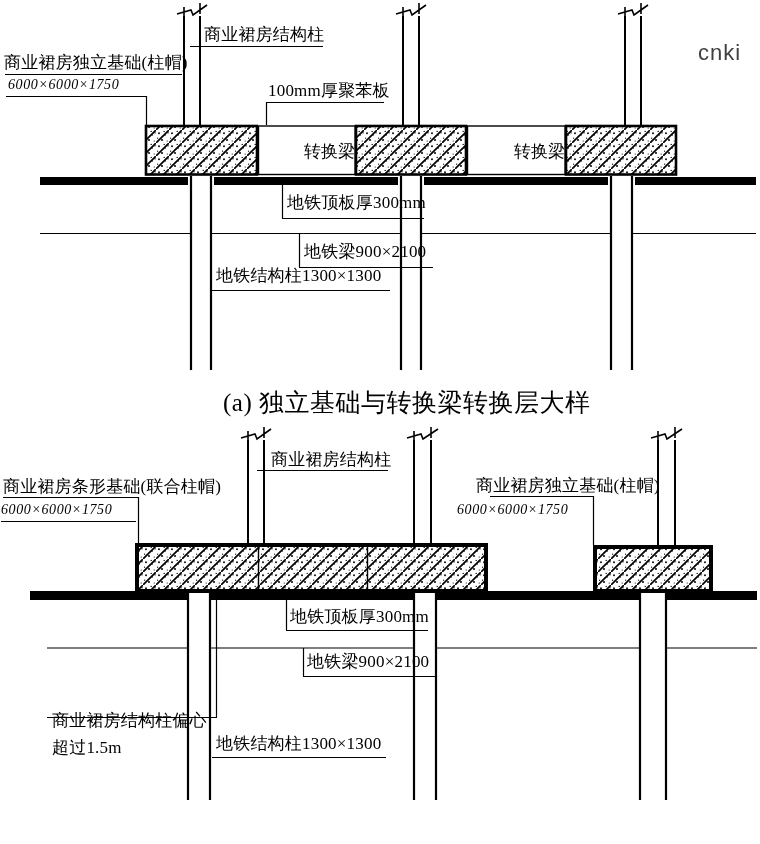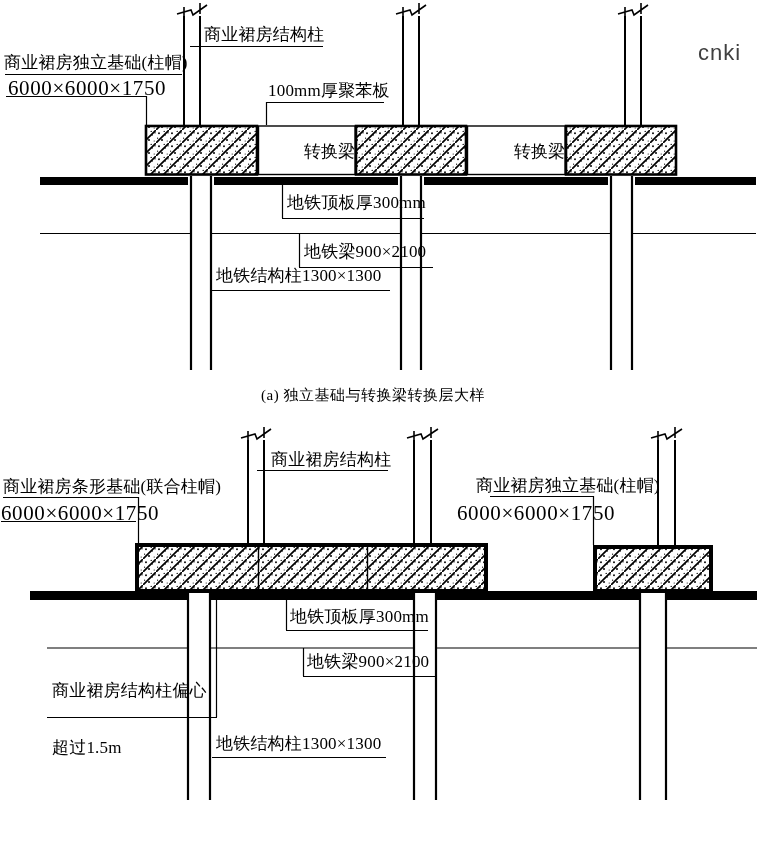--- a/index.html
+++ b/index.html
@@ -6,24 +6,24 @@
   #canvas{
     position:relative;width:760px;height:844px;background:#ffffff;
     font-family:"Liberation Serif","DejaVu Serif",serif;color:#000;
     overflow:hidden;
   }
   #linework{position:absolute;left:0;top:0;}
   .lbl{
     position:absolute;font-size:17px;line-height:1.12;white-space:nowrap;
     color:#000;letter-spacing:0.2px;
   }
-  .num{font-size:21px;letter-spacing:0.6px;}
+  .num{font-size:14px;letter-spacing:0.6px;font-style:italic;}
   .beamtxt{position:absolute;font-size:17px;text-align:right;}
   .caption{
-    position:absolute;font-size:15px;text-align:center;white-space:nowrap;
+    position:absolute;font-size:25px;text-align:center;white-space:nowrap;
     letter-spacing:0.5px;
   }
   .watermark{
     position:absolute;left:698px;top:40px;font-size:22px;
     font-family:"Liberation Sans","DejaVu Sans",sans-serif;
     color:#404040;letter-spacing:1px;
   }
 </style>
 </head>
 <body>
@@ -156,19 +156,19 @@
   <div class="lbl" style="left:216px;top:266px;">地铁结构柱1300×1300</div>
   <div class="caption" style="left:223px;width:300px;top:386px;">(a) 独立基础与转换梁转换层大样</div>
 
   <div class="lbl" style="left:271px;top:450px;">商业裙房结构柱</div>
   <div class="lbl" style="left:3px;top:477px;">商业裙房条形基础(联合柱帽)</div>
   <div class="lbl num" style="left:1px;top:502px;">6000×6000×1750</div>
   <div class="lbl" style="left:476px;top:476px;">商业裙房独立基础(柱帽)</div>
   <div class="lbl num" style="left:457px;top:502px;">6000×6000×1750</div>
   <div class="lbl" style="left:290px;top:607px;">地铁顶板厚300mm</div>
   <div class="lbl" style="left:307px;top:652px;">地铁梁900×2100</div>
-  <div class="lbl" style="left:52px;top:681px;">商业裙房结构柱偏心</div>
+  <div class="lbl" style="left:52px;top:711px;">商业裙房结构柱偏心</div>
   <div class="lbl" style="left:52px;top:699px;margin-top:39px;">超过1.5m</div>
   <div class="lbl" style="left:216px;top:734px;">地铁结构柱1300×1300</div>
 
   <div class="watermark">cnki</div>
 
 </div>
 
 </body></html>

